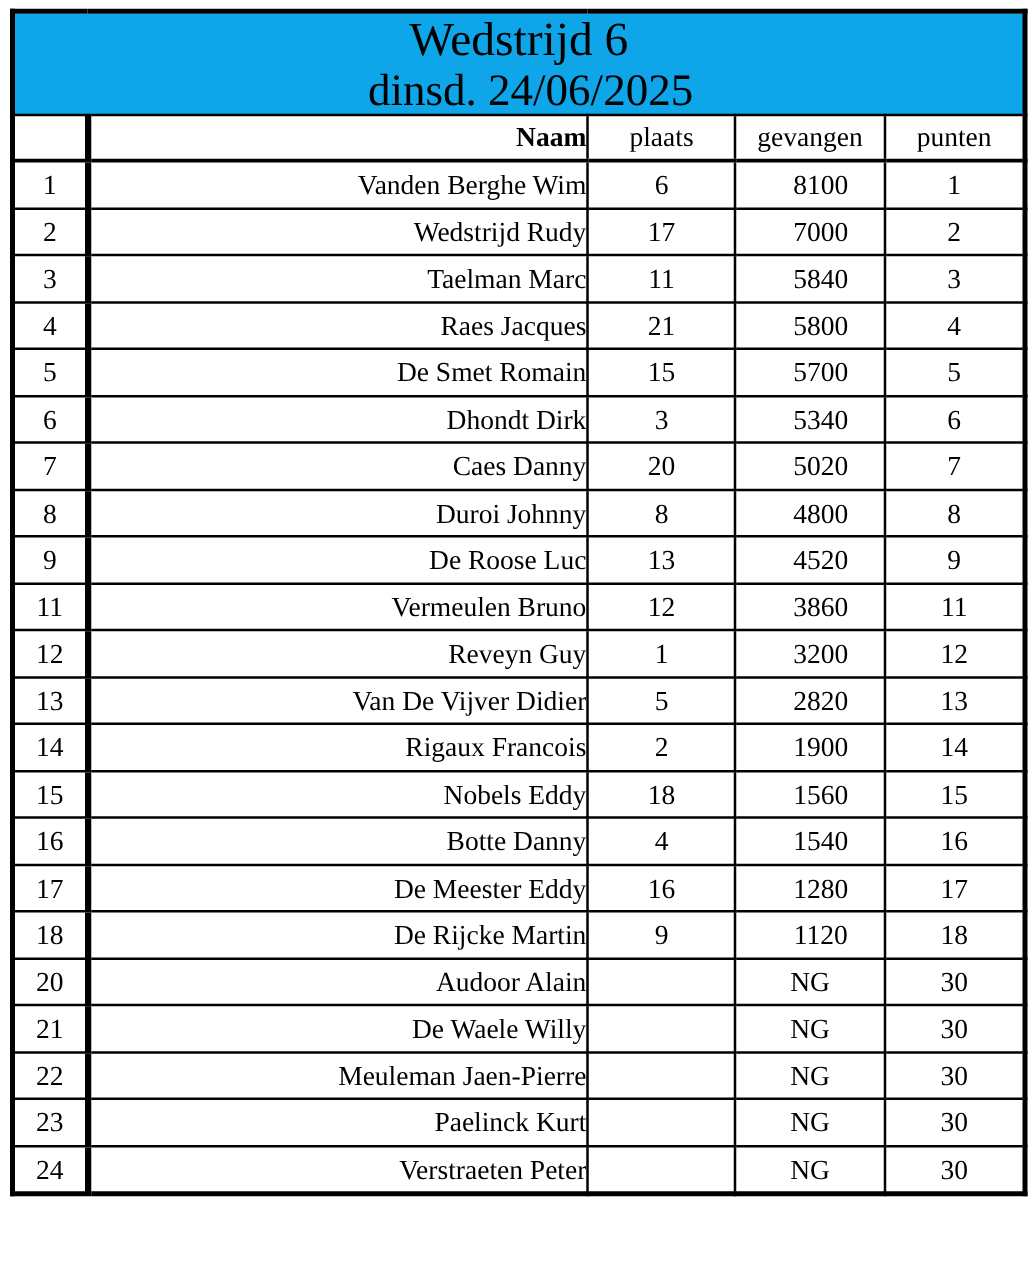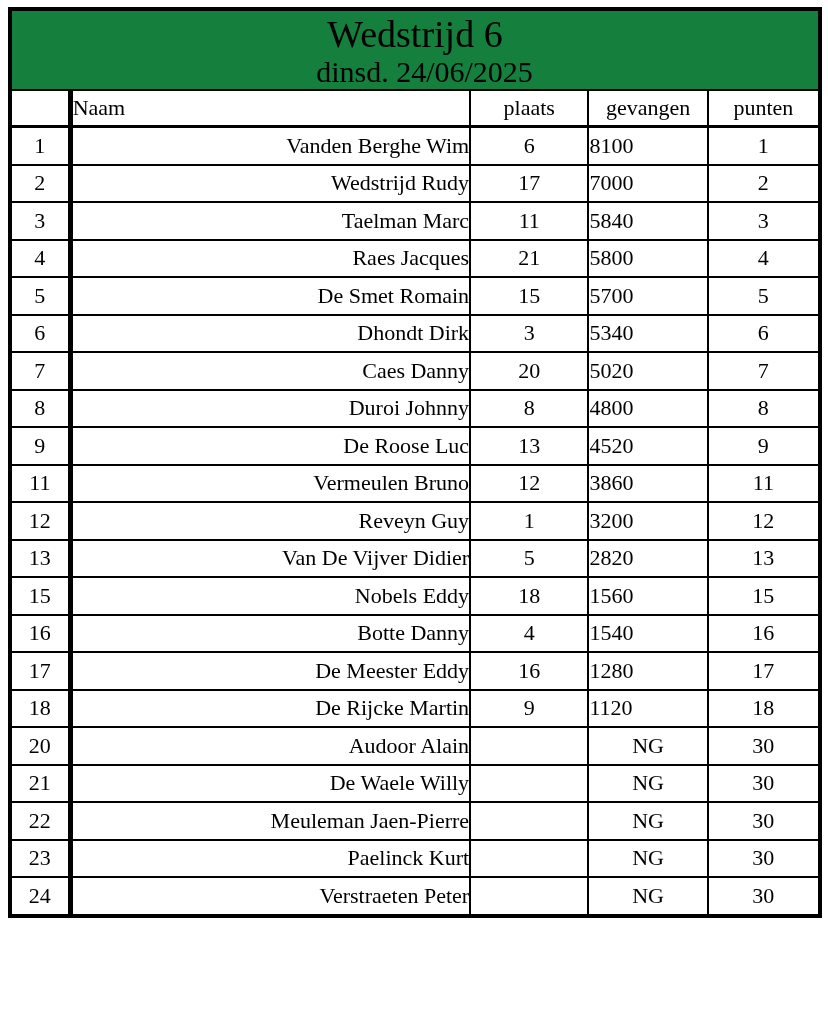--- a/index.html
+++ b/index.html
@@ -30,33 +30,33 @@
     white-space: nowrap;
     padding: 0;
   }
   .w-rank { width: 60px; }
   .w-naam { width: 399px; }
   .w-plaats { width: 118px; }
   .w-gevangen { width: 119px; }
   .w-punten { width: 112px; }
 
   .title-cell {
-    background: #15803d;
+    background: #0ea5e9;
     height: 78px;
     border-bottom: 4px solid #000000;
     text-align: center;
     font-weight: normal;
     padding: 1px 0 3px 0;
   }
   .title {
     font-size: 38px;
     line-height: 1.12;
   }
   .subtitle {
-    font-size: 30px;
+    font-size: 36px;
     line-height: 1.05;
     margin-left: 19px;
   }
 
   .colhead th {
     height: 34px;
     font-weight: normal;
     font-size: 22px;
     border-bottom: 3px solid #000000;
   }
@@ -68,25 +68,27 @@
   }
   .col-rank {
     border-right: 5px solid #000000 !important;
     text-align: center;
   }
   tbody td.col-naam {
     text-align: right;
     padding-left: 21px;
   }
   .colhead th.col-naam {
-    text-align: left;
+    text-align: right;
+    font-weight: bold;
   }
   tbody td.col-gevangen.num-right {
-    text-align: left;
+    text-align: center;
     padding-right: 24px;
+    padding-left: 41px;
   }
 </style>
 </head>
 <body>
 
 <div class="page">
   <table class="results">
     <colgroup>
       <col class="w-rank">
       <col class="w-naam">
@@ -188,20 +190,27 @@
           <td class="col-punten">12</td>
         </tr>
         <tr>
           <td class="col-rank">13</td>
           <td class="col-naam">Van De Vijver Didier</td>
           <td class="col-plaats">5</td>
           <td class="col-gevangen num-right">2820</td>
           <td class="col-punten">13</td>
         </tr>
         <tr>
+          <td class="col-rank">14</td>
+          <td class="col-naam">Rigaux Francois</td>
+          <td class="col-plaats">2</td>
+          <td class="col-gevangen num-right">1900</td>
+          <td class="col-punten">14</td>
+        </tr>
+        <tr>
           <td class="col-rank">15</td>
           <td class="col-naam">Nobels Eddy</td>
           <td class="col-plaats">18</td>
           <td class="col-gevangen num-right">1560</td>
           <td class="col-punten">15</td>
         </tr>
         <tr>
           <td class="col-rank">16</td>
           <td class="col-naam">Botte Danny</td>
           <td class="col-plaats">4</td>

